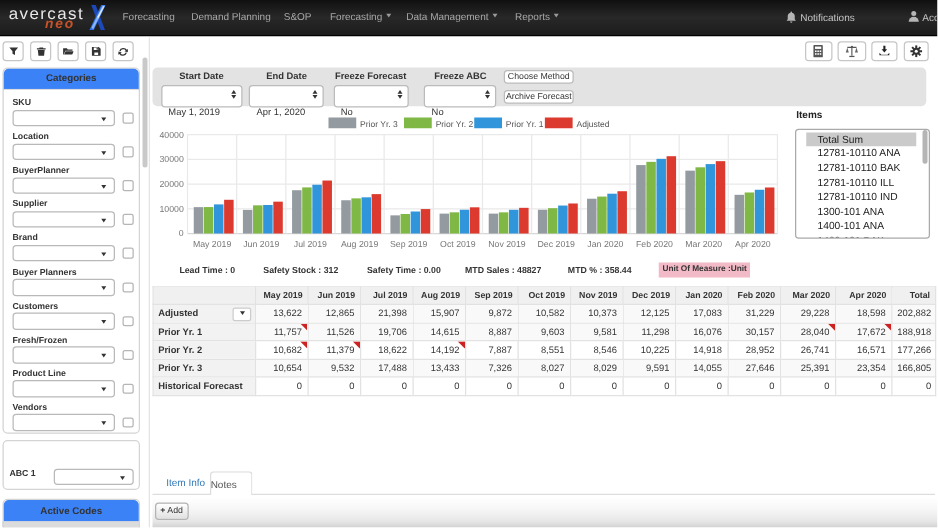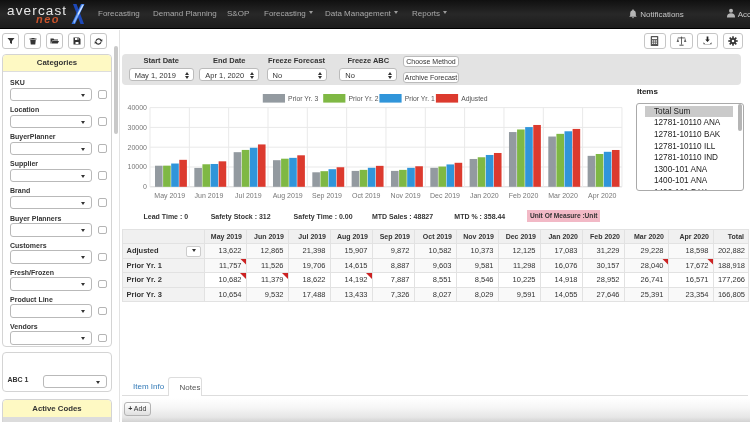--- a/index.html
+++ b/index.html
@@ -4,31 +4,31 @@
 *{margin:0;padding:0;box-sizing:border-box}
 html,body{width:750px;height:422px;overflow:hidden;font-family:"Liberation Sans",sans-serif;background:#fff;position:relative}
 .nav{position:absolute;left:0;top:0;width:750px;height:28.5px;background:linear-gradient(180deg,#101010 0%,#282828 50%,#1c1c1c 100%);border-bottom:1px solid #000}
 .logo1{position:absolute;left:7px;top:2.5px;font-size:13px;font-weight:400;color:#e8e8e8;letter-spacing:1.1px;transform:scaleX(1.04);transform-origin:left}
 .logo2{position:absolute;left:36px;top:12.5px;font-size:11px;font-weight:bold;font-style:italic;color:#c8522a;letter-spacing:1.5px}
 .nl{position:absolute;top:8.5px;font-size:8px;color:#a8a8a8;white-space:nowrap}
 .nr{position:absolute;top:8px;font-size:8px;color:#c5c5c5;white-space:nowrap}
 .ncar{display:inline-block;width:0;height:0;border-left:2.6px solid transparent;border-right:2.6px solid transparent;border-top:3px solid #9a9a9a;vertical-align:2px;margin-left:1px}
 .tbtn{position:absolute;background:#fff;border:1px solid #c6c6c6;border-radius:3px;display:flex;align-items:center;justify-content:center}
 .panel{position:absolute;left:2px;background:#fff;border:1px solid #d4d4d4;border-radius:4px;width:110px}
-.phead{background:#fef9c3;border-bottom:1px solid #ddd;border-radius:4px 4px 0 0;text-align:center;font-weight:bold;font-size:7.8px;color:#333}
+.phead{background:#3b82f6;border-bottom:1px solid #ddd;border-radius:4px 4px 0 0;text-align:center;font-weight:bold;font-size:7.8px;color:#333}
 .flab{position:absolute;left:7px;font-size:7px;font-weight:bold;color:#333}
 .fsel{position:absolute;left:7px;width:82px;height:13.5px;background:#fff;border:1px solid #b9b9b9;border-radius:3px}
 .fsel .car{position:absolute;right:6px;top:5px}
 .car{display:inline-block;width:0;height:0;border-left:2.9px solid transparent;border-right:2.9px solid transparent;border-top:3.6px solid #333}
 .cbx{position:absolute;left:95px;width:8.5px;height:8.5px;border:1px solid #b5b5b5;border-radius:2px;background:#fff}
 .sbar{position:absolute;left:113.5px;top:46px;width:4px;height:88px;background:#c9c9c9;border-radius:2px}
 .mainline{position:absolute;left:119px;top:30px;width:1px;height:392px;background:#e3e3e3}
 .fbar{position:absolute;left:122px;top:53.5px;width:618.5px;height:31.5px;background:#e3e3e3;border-radius:4px}
 .flab2{position:absolute;top:2.5px;font-size:7.5px;font-weight:bold;color:#333;text-align:center}
-.sel2{position:absolute;top:14px;height:13.5px;background:#fff;border:1px solid #bbb;border-radius:3px;font-size:7.5px;color:#333;padding:2px 0 0 5px}
+.sel2{position:absolute;top:14px;height:13.5px;background:#fff;border:1px solid #bbb;border-radius:3px;font-size:7.5px;color:#333;padding:16px 0 0 5px}
 .ud{position:absolute;right:4px;top:3px}
 .ud .u{display:block;width:0;height:0;border-left:2.8px solid transparent;border-right:2.8px solid transparent;border-bottom:3.4px solid #333;margin-bottom:1.4px}
 .ud .d{display:block;width:0;height:0;border-left:2.8px solid transparent;border-right:2.8px solid transparent;border-top:3.4px solid #333}
 .fbtn{position:absolute;background:#fff;border:1px solid #bbb;border-radius:3px;font-size:7px;color:#333;text-align:center;padding-top:1.8px}
 .itlab{position:absolute;left:637px;top:86.5px;font-size:8px;font-weight:bold;color:#222}
 .itbox{position:absolute;left:636px;top:102.5px;width:107.5px;height:88.5px;border:1px solid #aaa;border-radius:3px;background:#fff;overflow:hidden;padding-top:2.3px}
 .itrow{height:11.6px;line-height:11.6px;font-size:8.2px;color:#222;margin:0 10px 0 8px;padding-left:9px;white-space:nowrap}
 .itrow.sel{background:#cacaca}
 .itsb{position:absolute;left:738px;top:104px;width:3.5px;height:27px;background:#b5b5b5;border-radius:2px}
 .inf{position:absolute;top:212.5px;font-size:7px;font-weight:bold;color:#333;white-space:nowrap}
@@ -38,21 +38,21 @@
 .ftab tr.hd th{background:#f0f0f0;font-size:7px;text-align:right;padding-right:4px;font-weight:bold}
 .ftab td.lbl{background:#f2f2f2;font-weight:bold;padding-left:3.5px;position:relative}
 .ftab td.num{text-align:right;padding-right:4.5px;position:relative}
 .ftab tr.st td.num{background:#f9f9f9}
 .ftab td:last-child,.ftab th:last-child{padding-right:3px}
 .mk{position:absolute;right:0;top:0;width:6px;height:6px;background:#cc2222;clip-path:polygon(0 0,100% 0,100% 100%)}
 .ddbtn{position:absolute;right:3px;top:2px;width:15px;height:10.5px;background:#fff;border:1px solid #ccc;border-radius:2px;text-align:center}
 .ddbtn .car{border-left-width:2.8px;border-right-width:2.8px;border-top-width:3.4px;vertical-align:2.5px}
 .tabline{position:absolute;left:122px;top:395px;width:626px;height:1px;background:#ddd}
 .tab1{position:absolute;left:133px;top:382px;font-size:8px;color:#337ab7}
-.tab2{position:absolute;left:167.5px;top:376.5px;width:34px;height:19px;background:#fff;border:1px solid #ddd;border-bottom:0;border-radius:3px 3px 0 0;font-size:8px;color:#555;text-align:right;padding-top:5px}
+.tab2{position:absolute;left:167.5px;top:376.5px;width:34px;height:19px;background:#fff;border:1px solid #ddd;border-bottom:0;border-radius:3px 3px 0 0;font-size:8px;color:#555;text-align:left;padding-top:5px}
 .addbtn{position:absolute;left:123.5px;top:401.5px;width:27.5px;height:14.5px;background:linear-gradient(180deg,#fff,#e0e0e0);border:1px solid #b3b3b3;border-radius:3px;font-size:7px;color:#333;text-align:center;padding-top:2.5px}
 .bstrip{position:absolute;left:122px;top:398px;width:628px;height:24px;background:linear-gradient(180deg,#ffffff 0%,#f6f6f6 40%,#e6e6e6 80%,#d2d2d2 100%)}
 .lstrip{position:absolute;left:2px;top:416.5px;width:110px;height:5.5px;background:#dcdcdc;border-left:1px solid #d4d4d4;border-right:1px solid #d4d4d4}
 </style></head><body>
 <div class="nav">
     <div class="logo1">avercast</div>
     <div class="logo2">neo</div>
     <svg width="14" height="22" viewBox="0 0 28 44" style="position:absolute;left:71px;top:3px">
       <polygon points="4,2 11,2 26,42 19,42" fill="#1d48b8"></polygon>
       <polygon points="20,2 27,2 8,42 1,42" fill="#2f6fe0"></polygon>
@@ -434,18 +434,34 @@
         <td class="num">7,326</td>
         <td class="num">8,027</td>
         <td class="num">8,029</td>
         <td class="num">9,591</td>
         <td class="num">14,055</td>
         <td class="num">27,646</td>
         <td class="num">25,391</td>
         <td class="num">23,354</td>
         <td class="num">166,805</td>
       </tr>
+      <tr>
+        <td class="lbl">Historical Forecast</td>
+        <td class="num">0</td>
+        <td class="num">0</td>
+        <td class="num">0</td>
+        <td class="num">0</td>
+        <td class="num">0</td>
+        <td class="num">0</td>
+        <td class="num">0</td>
+        <td class="num">0</td>
+        <td class="num">0</td>
+        <td class="num">0</td>
+        <td class="num">0</td>
+        <td class="num">0</td>
+        <td class="num">0</td>
+      </tr>
     </tbody>
   </table>
 <div class="bstrip"></div>
 <div class="tabline"></div>
 <div class="tab1">Item Info</div>
 <div class="tab2">Notes</div>
 <div class="addbtn"><b>+</b> Add</div>
 </body></html>

